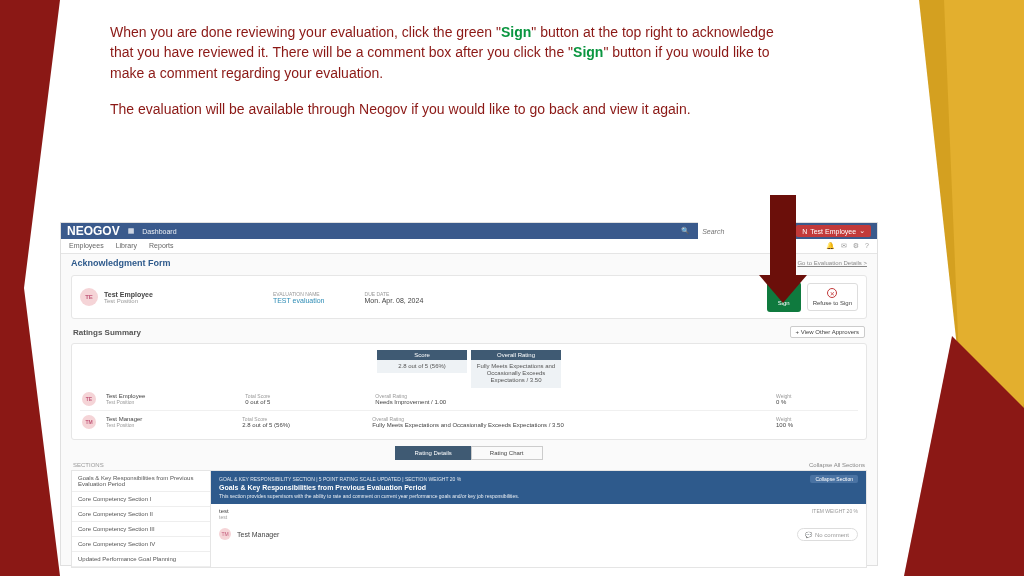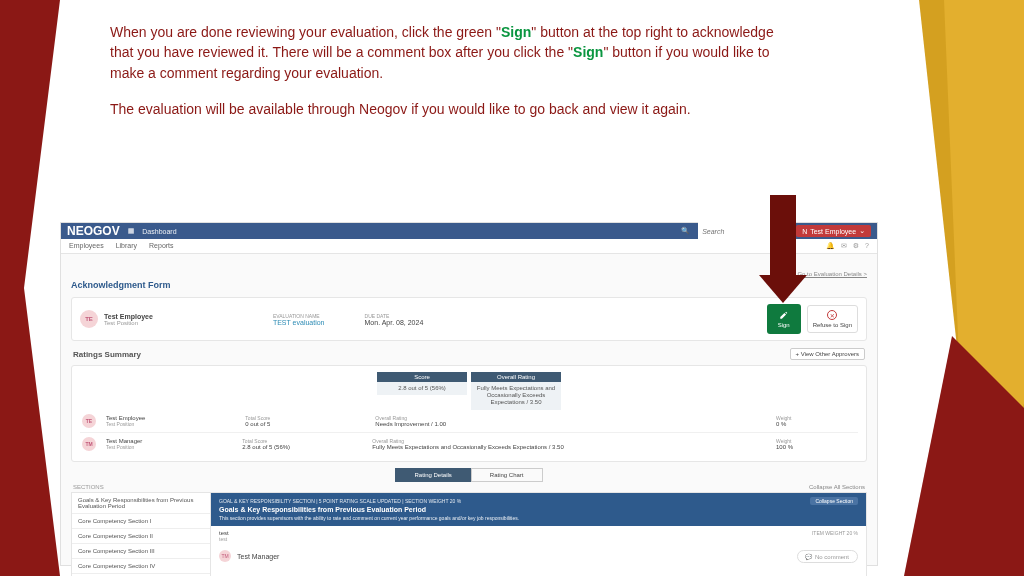--- a/index.html
+++ b/index.html
@@ -18,21 +18,21 @@
   .app { position: absolute; left: 60px; top: 222px; width: 818px; height: 344px; background: #fafafa; border: 1px solid #e0e0e0; font-size: 7px; color: #444; z-index: 1; }
   .topbar { background: #3a5a8c; color: #fff; display: flex; align-items: center; height: 16px; padding: 0 6px; gap: 8px; }
   .topbar .brand { font-weight: 700; font-size: 12px; }
   .topbar .dash { font-size: 7px; opacity: 0.9; }
   .topbar .spacer { flex: 1; }
   .topbar input { font-size: 7px; width: 90px; height: 20px; border: none; padding: 18px 4px; border-radius: 2px; font-style: italic; }
   .topbar .user { background: #c23a3a; color: #fff; padding: 2px 6px; border-radius: 2px; font-size: 7px; display: flex; align-items: center; gap: 3px; }
   .subnav { background: #fff; border-bottom: 1px solid #e5e5e5; display: flex; padding: 3px 8px; gap: 12px; font-size: 7px; color: #666; }
   .subnav .right-icons { margin-left: auto; display: flex; gap: 6px; color: #999; }
   .page-head { display: flex; justify-content: space-between; padding: 4px 10px; align-items: center; }
-  .page-title { color: #2e5a8c; font-weight: 600; font-size: 9px; margin-top: 22px; }
+  .page-title { color: #2e5a8c; font-weight: 600; font-size: 9px; }
   .page-link { color: #888; font-size: 6px; text-decoration: underline; }
   .card { background: #fff; border: 1px solid #e6e6e6; border-radius: 3px; margin: 3px 10px; padding: 6px 8px; }
   .header-card { display: flex; align-items: center; }
   .avatar { width: 18px; height: 18px; border-radius: 50%; background: #f5d4d7; color: #c2597a; font-size: 6px; display: flex; align-items: center; justify-content: center; font-weight: 600; margin-right: 6px; }
   .emp-info .name { font-weight: 600; font-size: 7px; }
   .emp-info .pos { color: #999; font-size: 6px; }
   .meta { flex: 1; display: flex; gap: 40px; margin-left: 120px; }
   .meta-item .lbl { color: #999; font-size: 5px; text-transform: uppercase; }
   .meta-item .val { font-size: 7px; }
   .eval-link { color: #2e8cb5; }

